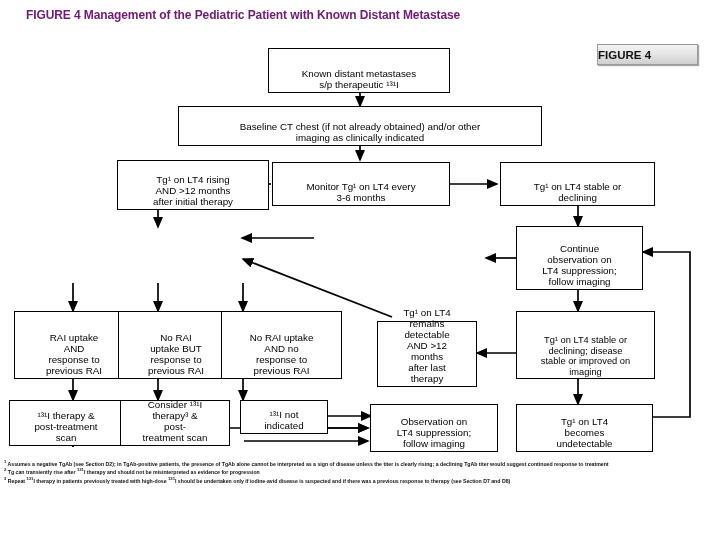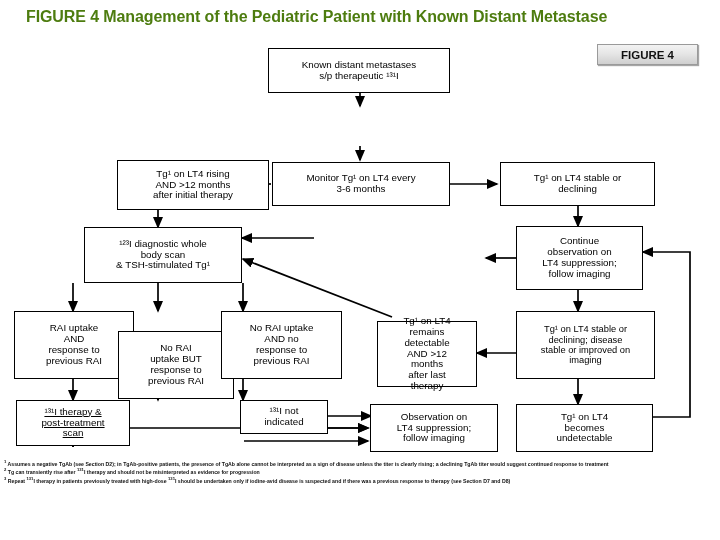--- a/index.html
+++ b/index.html
@@ -22,61 +22,60 @@
     width: 720px; height: 540px;
     background: #ffffff;
   }
 
   
   #title {
     position: absolute;
     left: 26px;
     top: 8px;
     width: 670px;
-    font-size: 16px;
+    font-size: 12px;
     font-weight: bold;
-    color: #4d7c0f;
+    color: #701a75;
     letter-spacing: -0.1px;
     white-space: nowrap;
   }
 
   
   #fig-badge {
     position: absolute;
     left: 597px;
     top: 44px;
     width: 99px;
     height: 19px;
     background: linear-gradient(180deg,#f3f3f3 0%, #e6e6e6 45%, #cfcfcf 100%);
     border: 1px solid #9a9a9a;
     box-shadow: 1px 1px 1px rgba(0,0,0,0.35);
     display: flex;
     align-items: center;
-    justify-content: center;
     font-size: 11.5px;
     font-weight: bold;
     color: #111111;
   }
 
   
   #wires {
     position: absolute;
     left: 0; top: 0;
     width: 720px; height: 540px;
     pointer-events: none;
   }
 
   
   .node {
     position: absolute;
     background: #ffffff;
     border: 1.6px solid #000000;
     box-sizing: border-box;
     display: flex;
-    align-items: center;
+    align-items: flex-end;
     justify-content: center;
     text-align: center;
     line-height: 1.12;
     font-size: 9.3px;
     padding: 1px 20px;
     z-index: 3;
   }
   .node .txt { display: block; width: 100%; }
 
   .n-big { font-size: 9.8px; }
@@ -167,66 +166,69 @@
     <g stroke="#000" stroke-width="1.7" fill="none">
       <path d="M73,447 L73,428"></path>
       <path d="M240,410 L244,410"></path>
     </g>
   </svg>
 
   <div class="node n-big" style="left:268px; top:48px; width:182px; height:45px;">
     <span class="txt">Known distant metastases<br>s/p therapeutic ¹³¹I</span>
   </div>
 
+  <div class="node n-big" style="left:178px; top:106px; width:364px; height:40px;">
+    <span class="txt">Baseline CT chest (if not already obtained) and/or other<br>imaging as clinically indicated</span>
+  </div>
 
   <div class="node n-big" style="left:84px; top:160px; width:152px; height:50px;margin-left:33px;">
     <span class="txt">Tg¹ on LT4 rising<br>AND &gt;12 months<br>after initial therapy</span>
   </div>
 
   <div class="node n-big" style="left:272px; top:162px; width:178px; height:44px;">
     <span class="txt">Monitor Tg¹ on LT4 every<br>3-6 months</span>
   </div>
 
   <div class="node n-big" style="left:500px; top:162px; width:155px; height:44px;">
     <span class="txt">Tg¹ on LT4 stable or<br>declining</span>
   </div>
 
-  <div class="node n-big" style="left:84px; top:227px; width:158px; height:56px;">
-    <span class="txt">¹²³I diagnostic whole<br>body scan<br>&amp; TSH-stimulated Tg¹</span>
-  </div>
 
 
   <div class="node n-big" style="left:516px; top:226px; width:127px; height:64px;">
     <span class="txt">Continue<br>observation on<br>LT4 suppression;<br>follow imaging</span>
   </div>
 
   <div class="node n-big" style="left:14px; top:311px; width:120px; height:68px;">
     <span class="txt">RAI uptake<br>AND<br>response to<br>previous RAI</span>
   </div>
 
-  <div class="node n-big" style="left:118px; top:311px; width:116px; height:68px;margin-top:20px;">
+  <div class="node n-big" style="left:118px; top:311px; width:116px; height:68px;">
     <span class="txt">No RAI<br>uptake BUT<br>response to<br>previous RAI</span>
   </div>
 
   <div class="node n-big" style="left:221px; top:311px; width:121px; height:68px;">
     <span class="txt">No RAI uptake<br>AND no<br>response to<br>previous RAI</span>
   </div>
 
   <div class="node n-big" style="left:377px; top:321px; width:100px; height:66px;">
     <span class="txt">Tg¹ on LT4<br>remains detectable<br>AND &gt;12 months<br>after last therapy</span>
   </div>
 
   <div class="node" style="left:516px; top:311px; width:139px; height:68px;">
     <span class="txt">Tg¹ on LT4 stable or<br>declining; disease<br>stable or improved on<br>imaging</span>
   </div>
 
-  <div class="node n-big" style="left:16px; top:400px; width:114px; height:46px;text-decoration:underline;">
+  <div class="node n-big" style="left:9px; top:400px; width:114px; height:46px;">
     <span class="txt">¹³¹I therapy &amp;<br>post-treatment<br>scan</span>
   </div>
 
+  <div class="node n-big" style="left:120px; top:400px; width:110px; height:46px;">
+    <span class="txt">Consider ¹³¹I<br>therapy³ &amp; post-<br>treatment scan</span>
+  </div>
 
   <div class="node n-big" style="left:240px; top:400px; width:88px; height:34px;">
     <span class="txt">¹³¹I not<br>indicated</span>
   </div>
 
   <div class="node n-big" style="left:370px; top:404px; width:128px; height:48px;">
     <span class="txt">Observation on<br>LT4 suppression;<br>follow imaging</span>
   </div>
 
   <div class="node n-big" style="left:516px; top:404px; width:137px; height:48px;">

